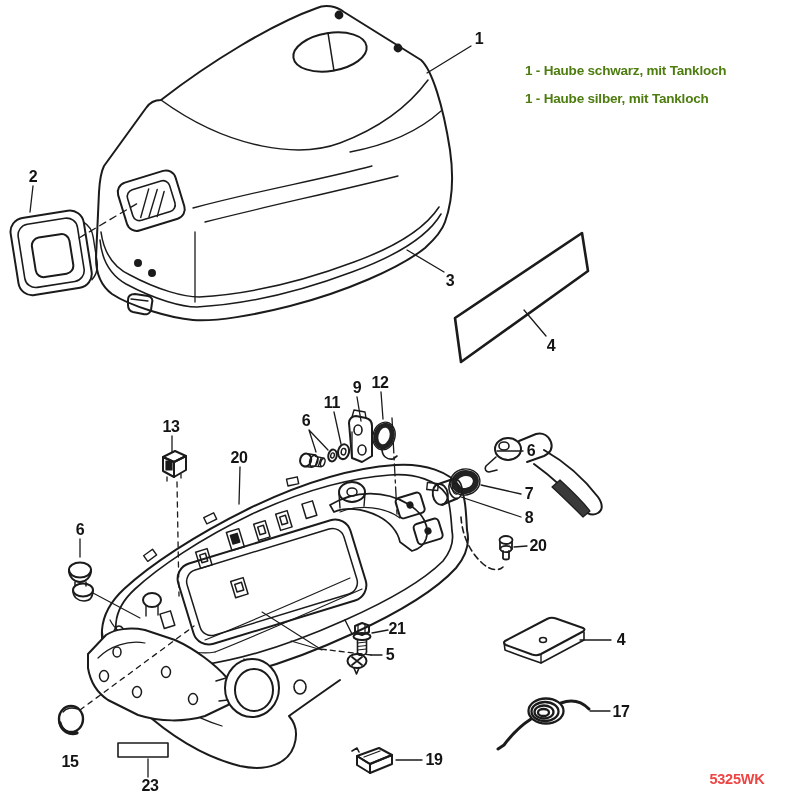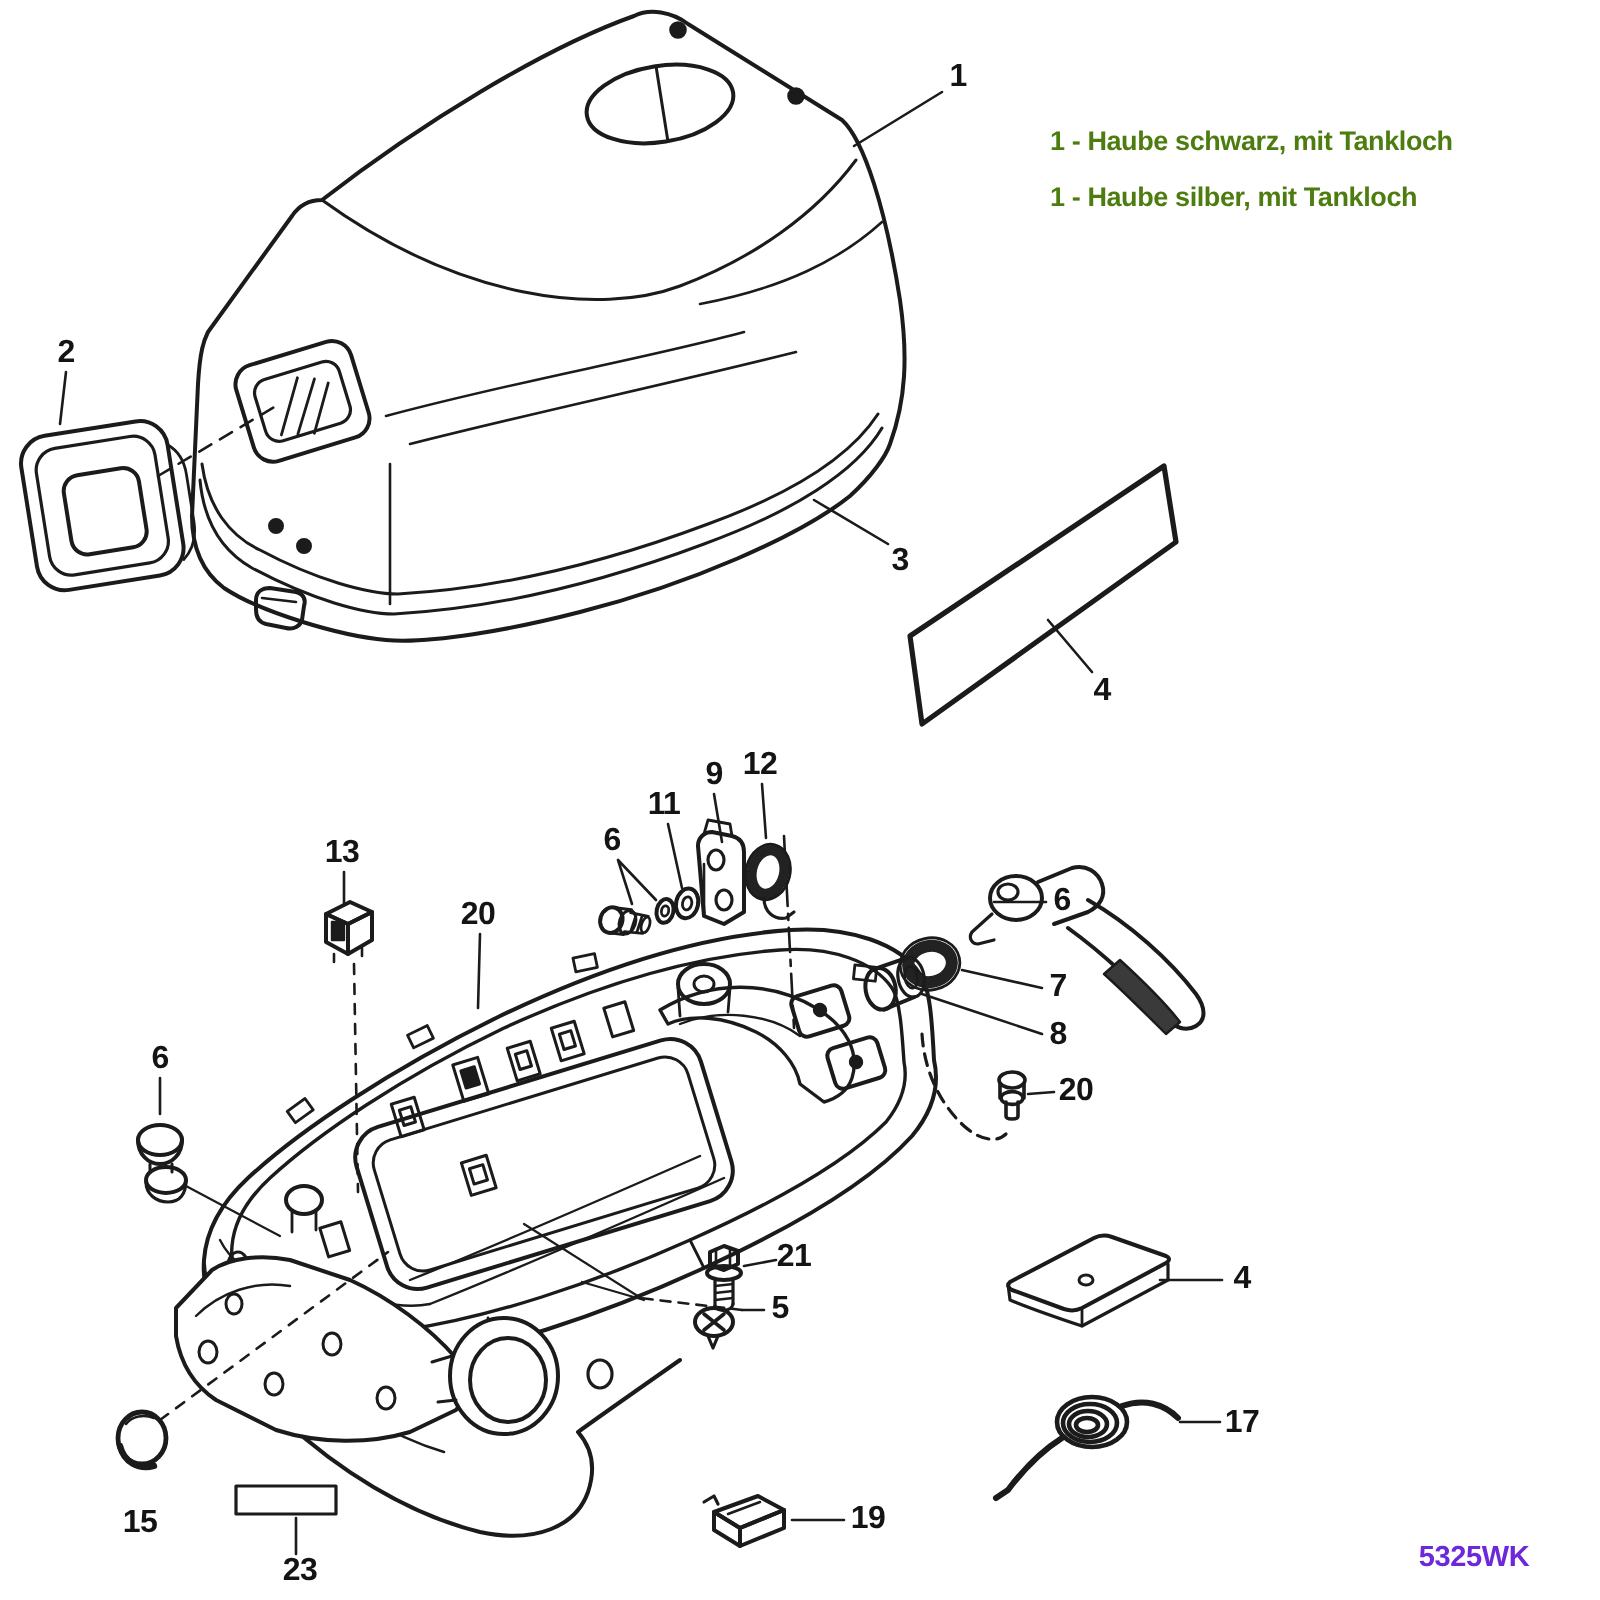--- a/index.html
+++ b/index.html
@@ -13,21 +13,21 @@
     font:700 16px "Liberation Sans",sans-serif;color:#141414;
     white-space:nowrap;letter-spacing:-.3px;
   }
   .legend{position:absolute;left:525px;top:63px;}
   .legend-line{
     font:700 13.5px "Liberation Sans",sans-serif;color:#4d7c0f;
     height:27.5px;white-space:nowrap;letter-spacing:-.2px;
   }
   .code{
     position:absolute;transform:translate(-50%,-50%);
-    font:700 14.5px "Liberation Sans",sans-serif;color:#6d28d9;letter-spacing:-.2px;
+    font:700 14.5px "Liberation Sans",sans-serif;color:#ef4444;letter-spacing:-.2px;
   }
 </style>
 </head>
 <body>
 
 <div class="stage">
 
 <svg width="800" height="800" viewBox="0 0 800 800" fill="none" stroke="#1b1b1b" stroke-width="2" stroke-linecap="round" stroke-linejoin="round">
 
   <g>

